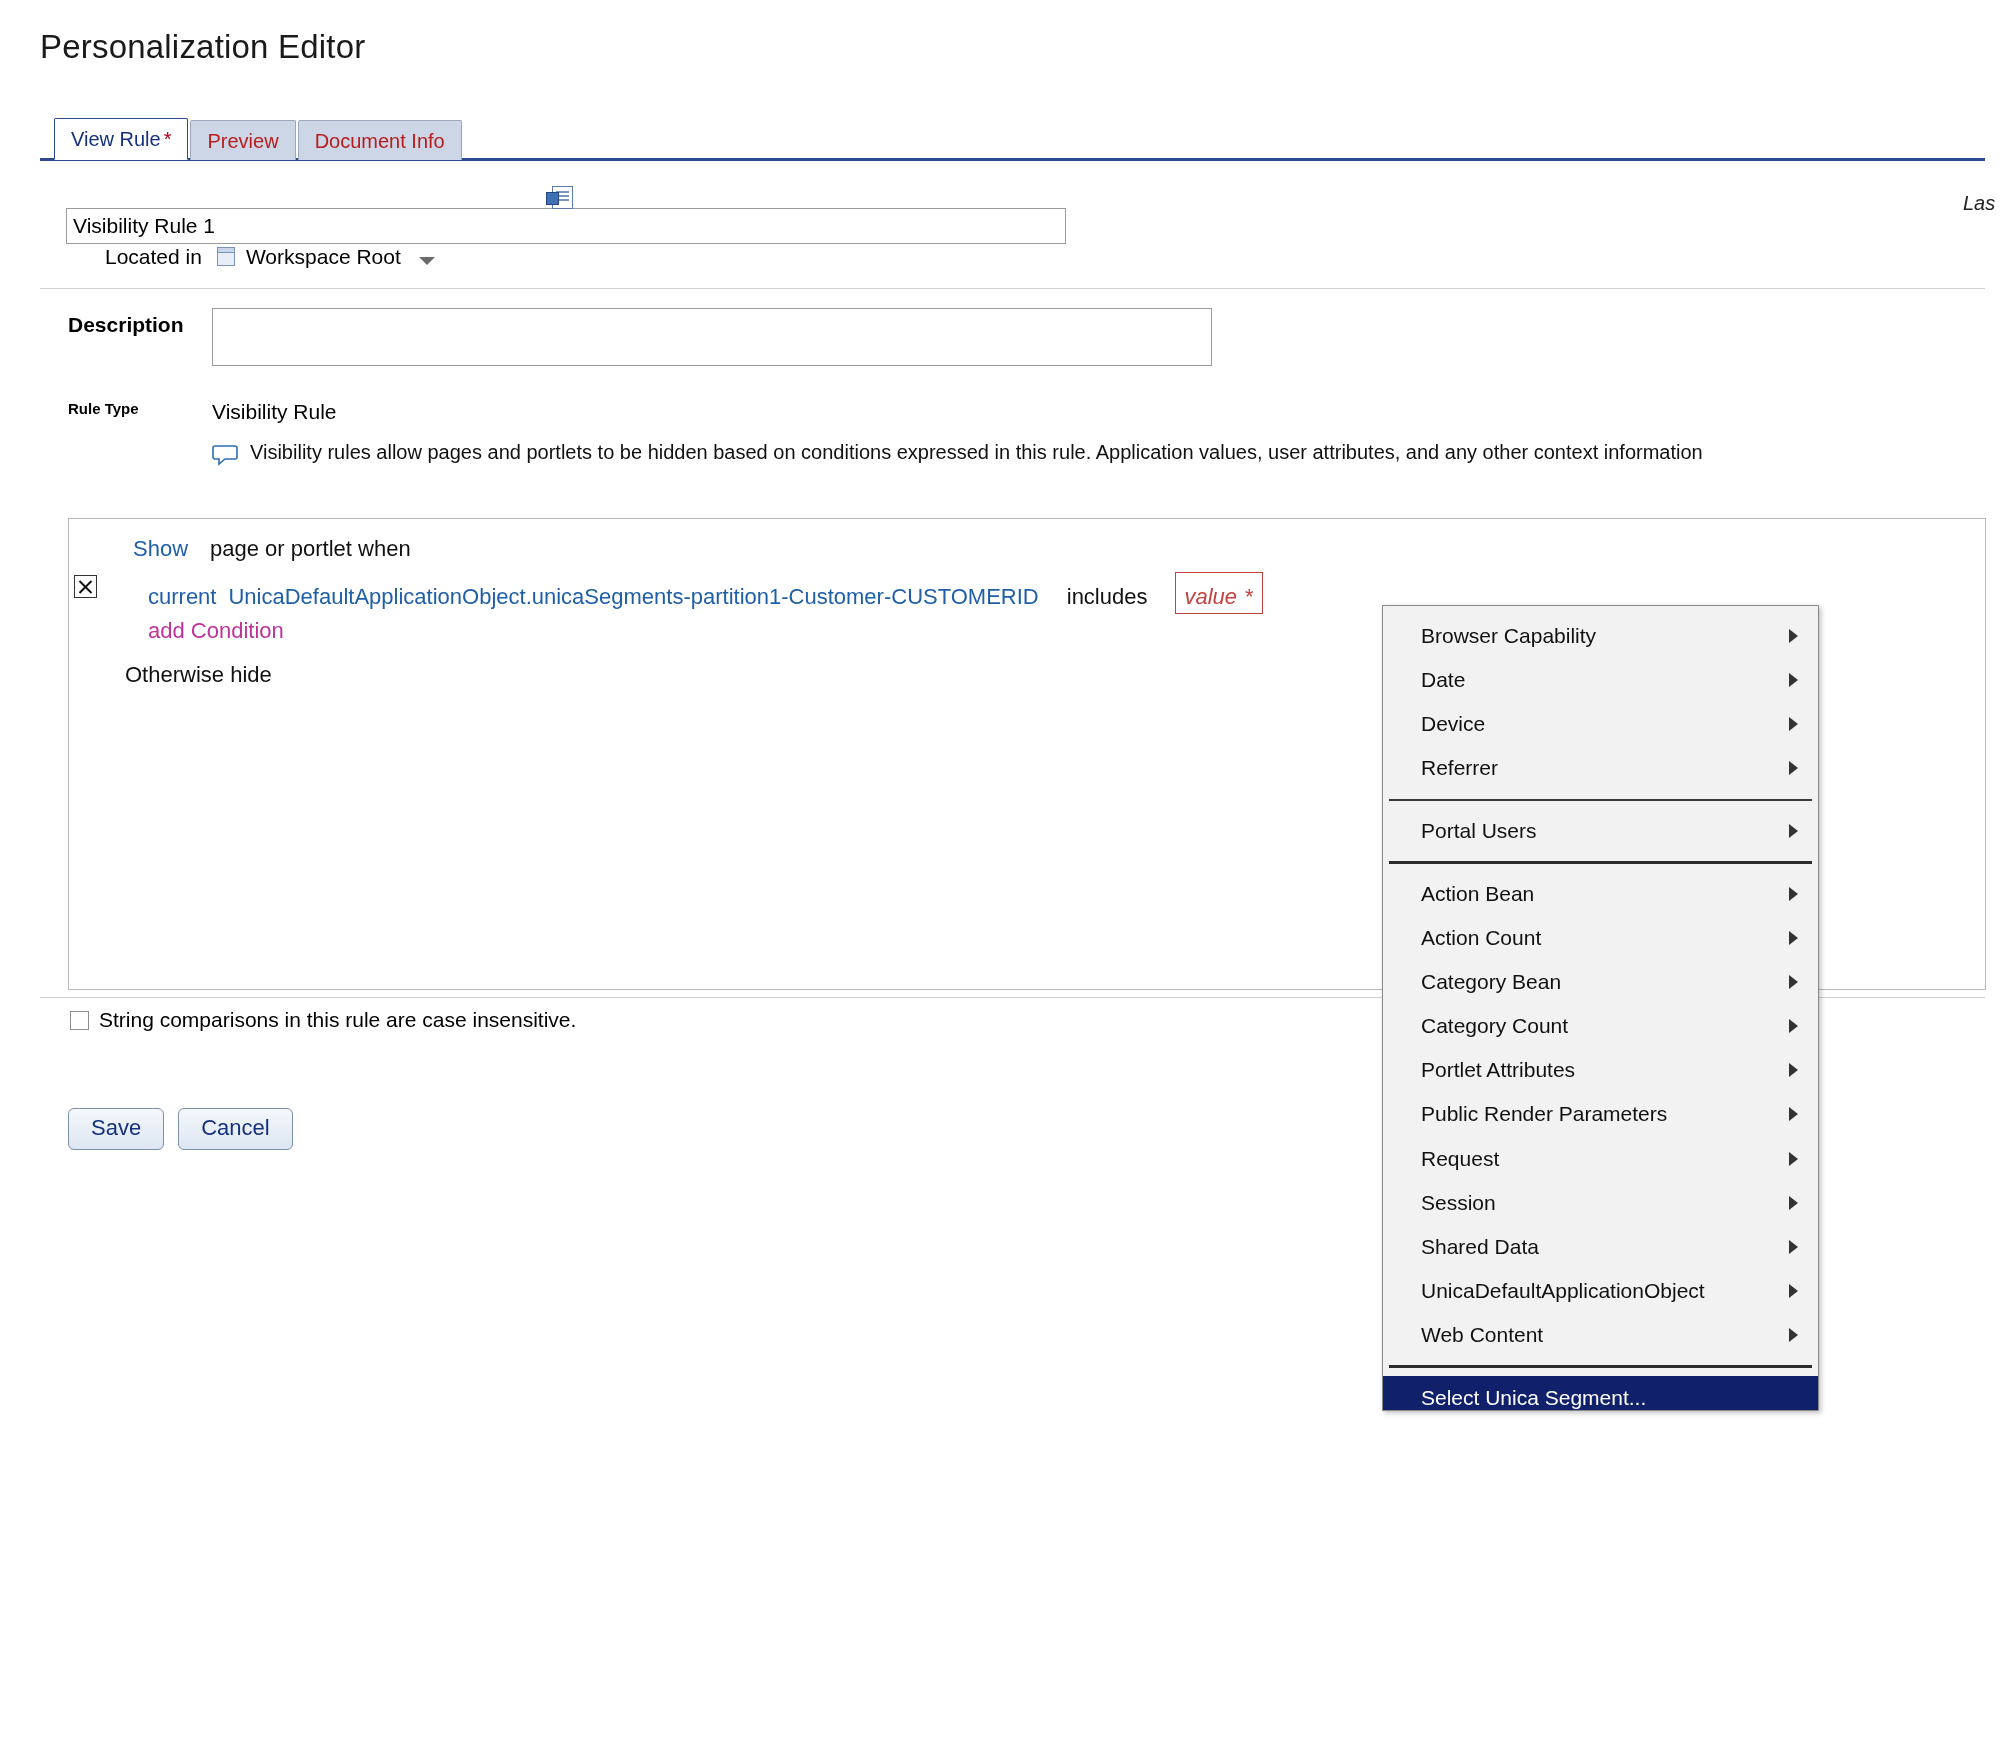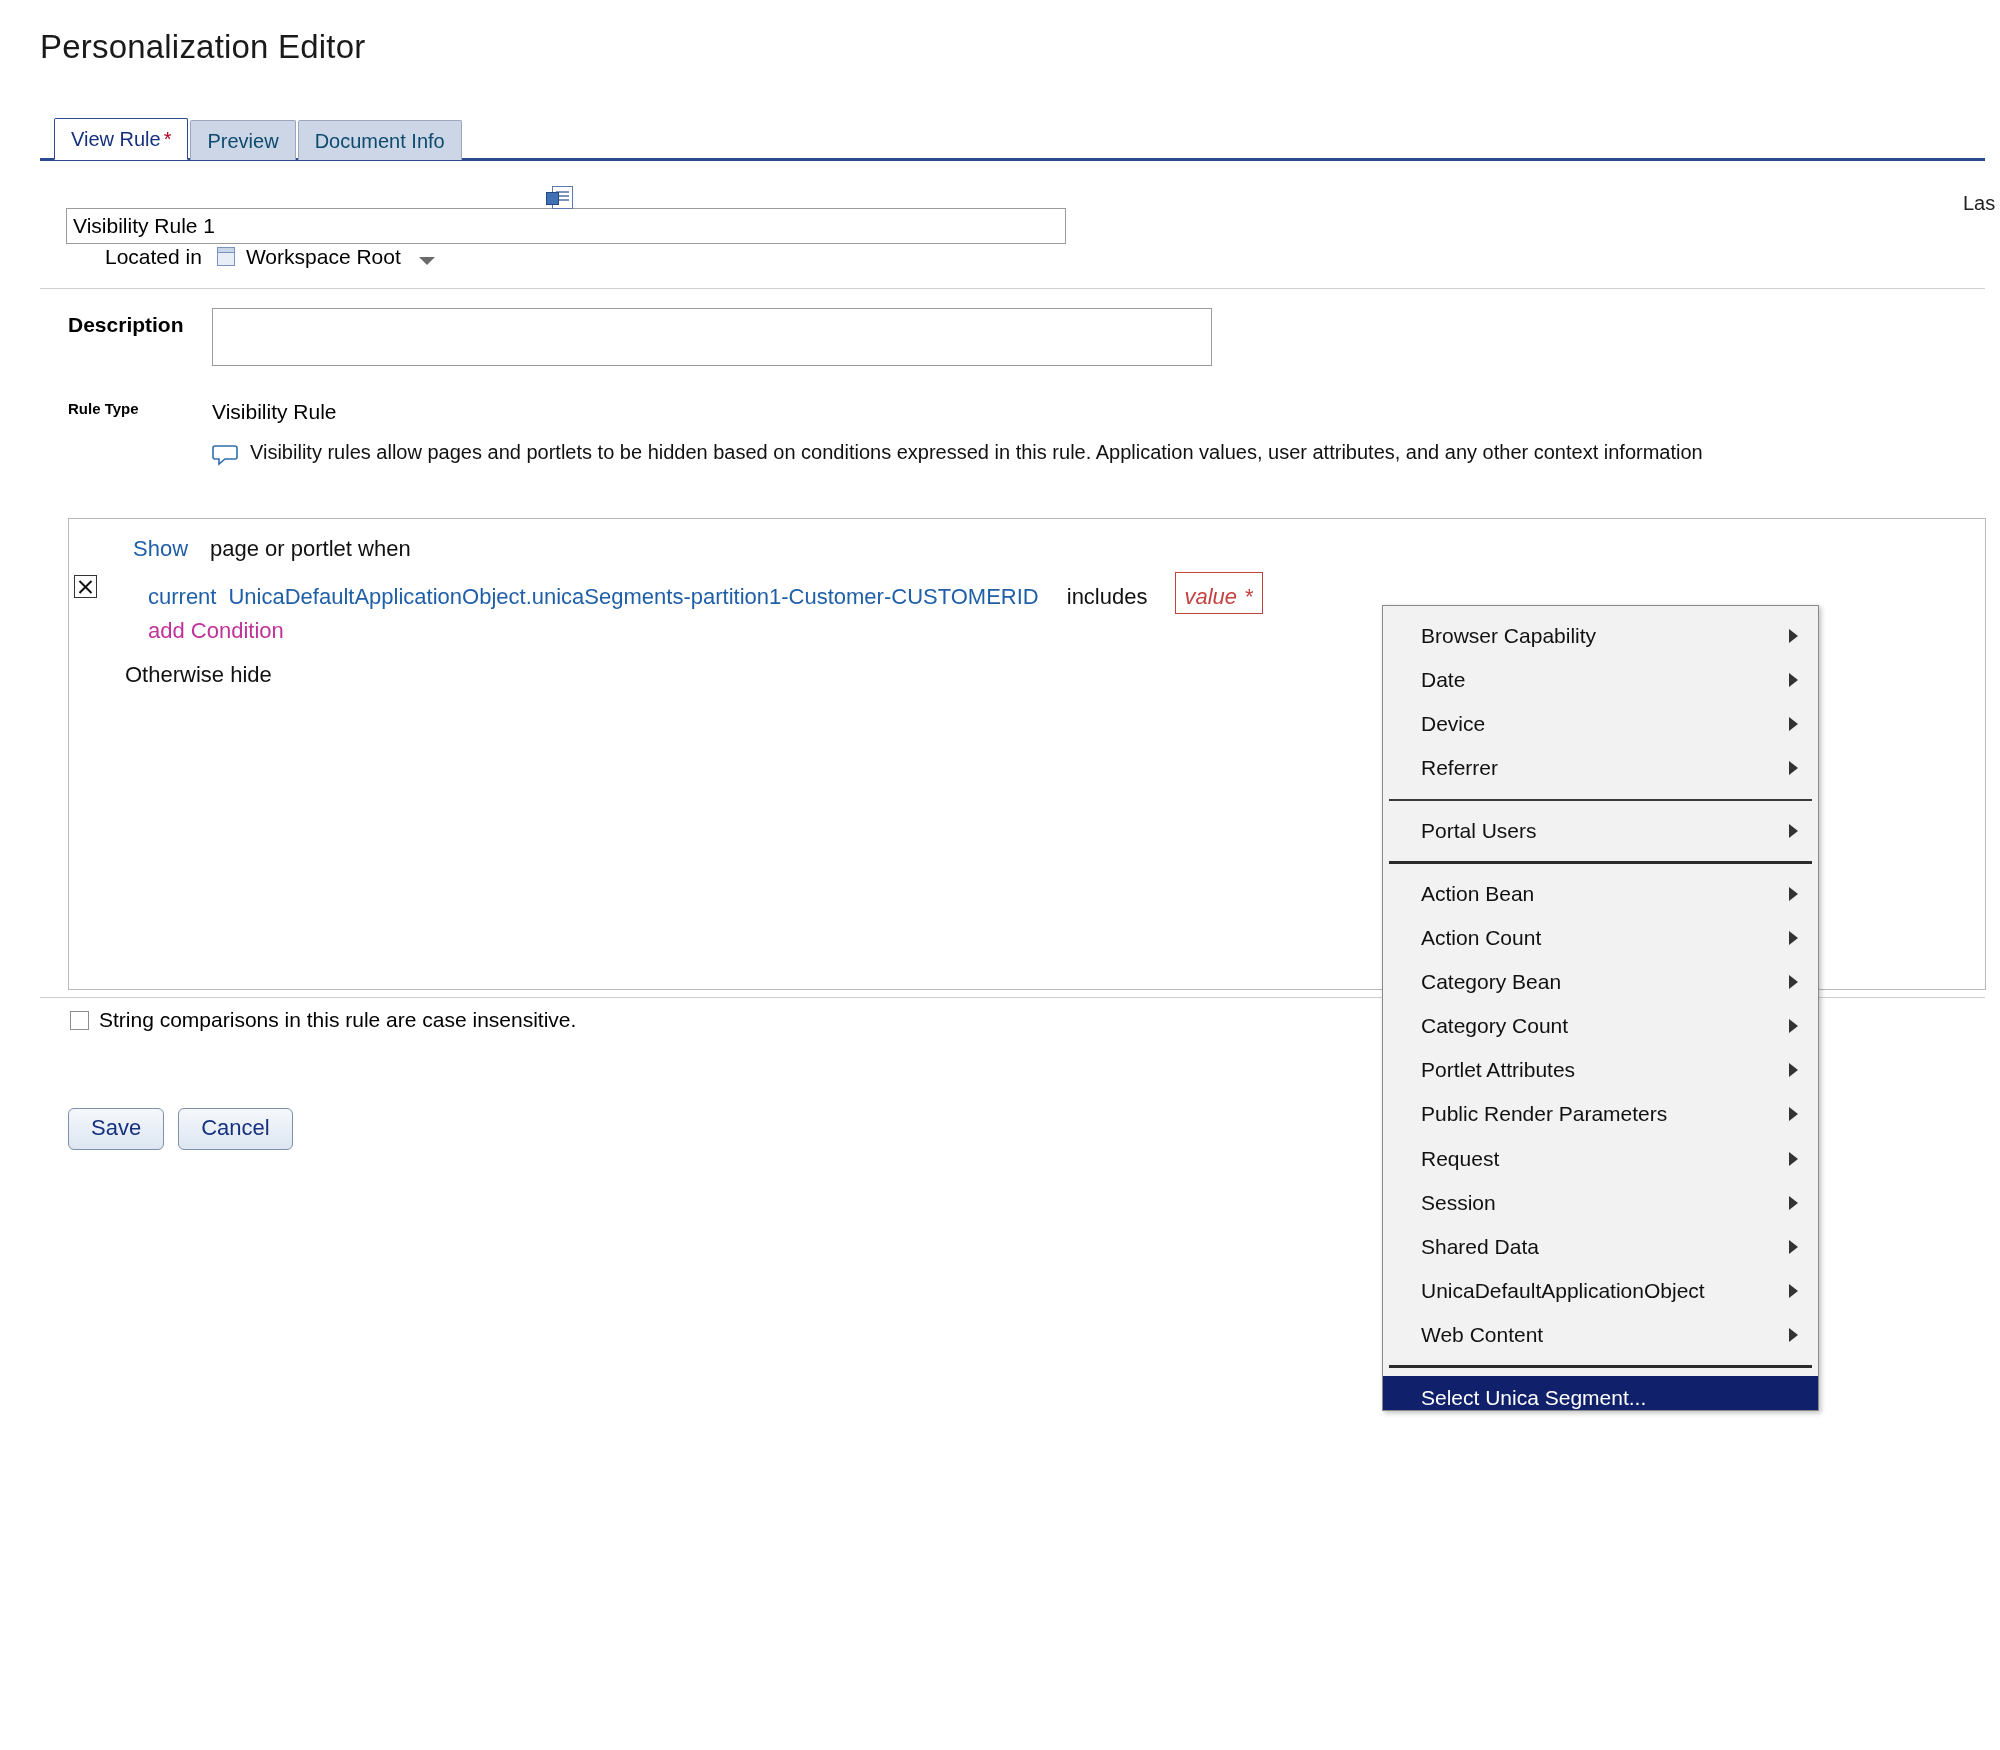--- a/index.html
+++ b/index.html
@@ -35,21 +35,21 @@
     display: flex;
     align-items: flex-end;
     z-index: 5;
   }
   .tab {
     border: 1px solid #9aa7bd;
     border-bottom: none;
     padding: 9px 16px 8px 16px;
     font-size: 20px;
     background: #ccd6e6;
-    color: #0c4a6e;
+    color: #b91c1c;
     margin-right: 2px;
     line-height: 1.1;
     border-radius: 2px 2px 0 0;
     position: relative;
     white-space: nowrap;
   }
   .tab.active {
     background: #ffffff;
     color: #15317e;
     border-color: #2c4b8f;
@@ -117,20 +117,21 @@
     border: 1px solid #9b9b9b;
     box-sizing: border-box;
     color: #000;
     background: #fff;
   }
   .last-modified {
     position: absolute;
     left: 1963px;
     top: 192px;
     font-size: 20px;
+    font-style: italic;
     color: #222;
     white-space: nowrap;
   }
 
   
   .located-row {
     position: absolute;
     left: 105px;
     top: 245px;
     display: flex;

